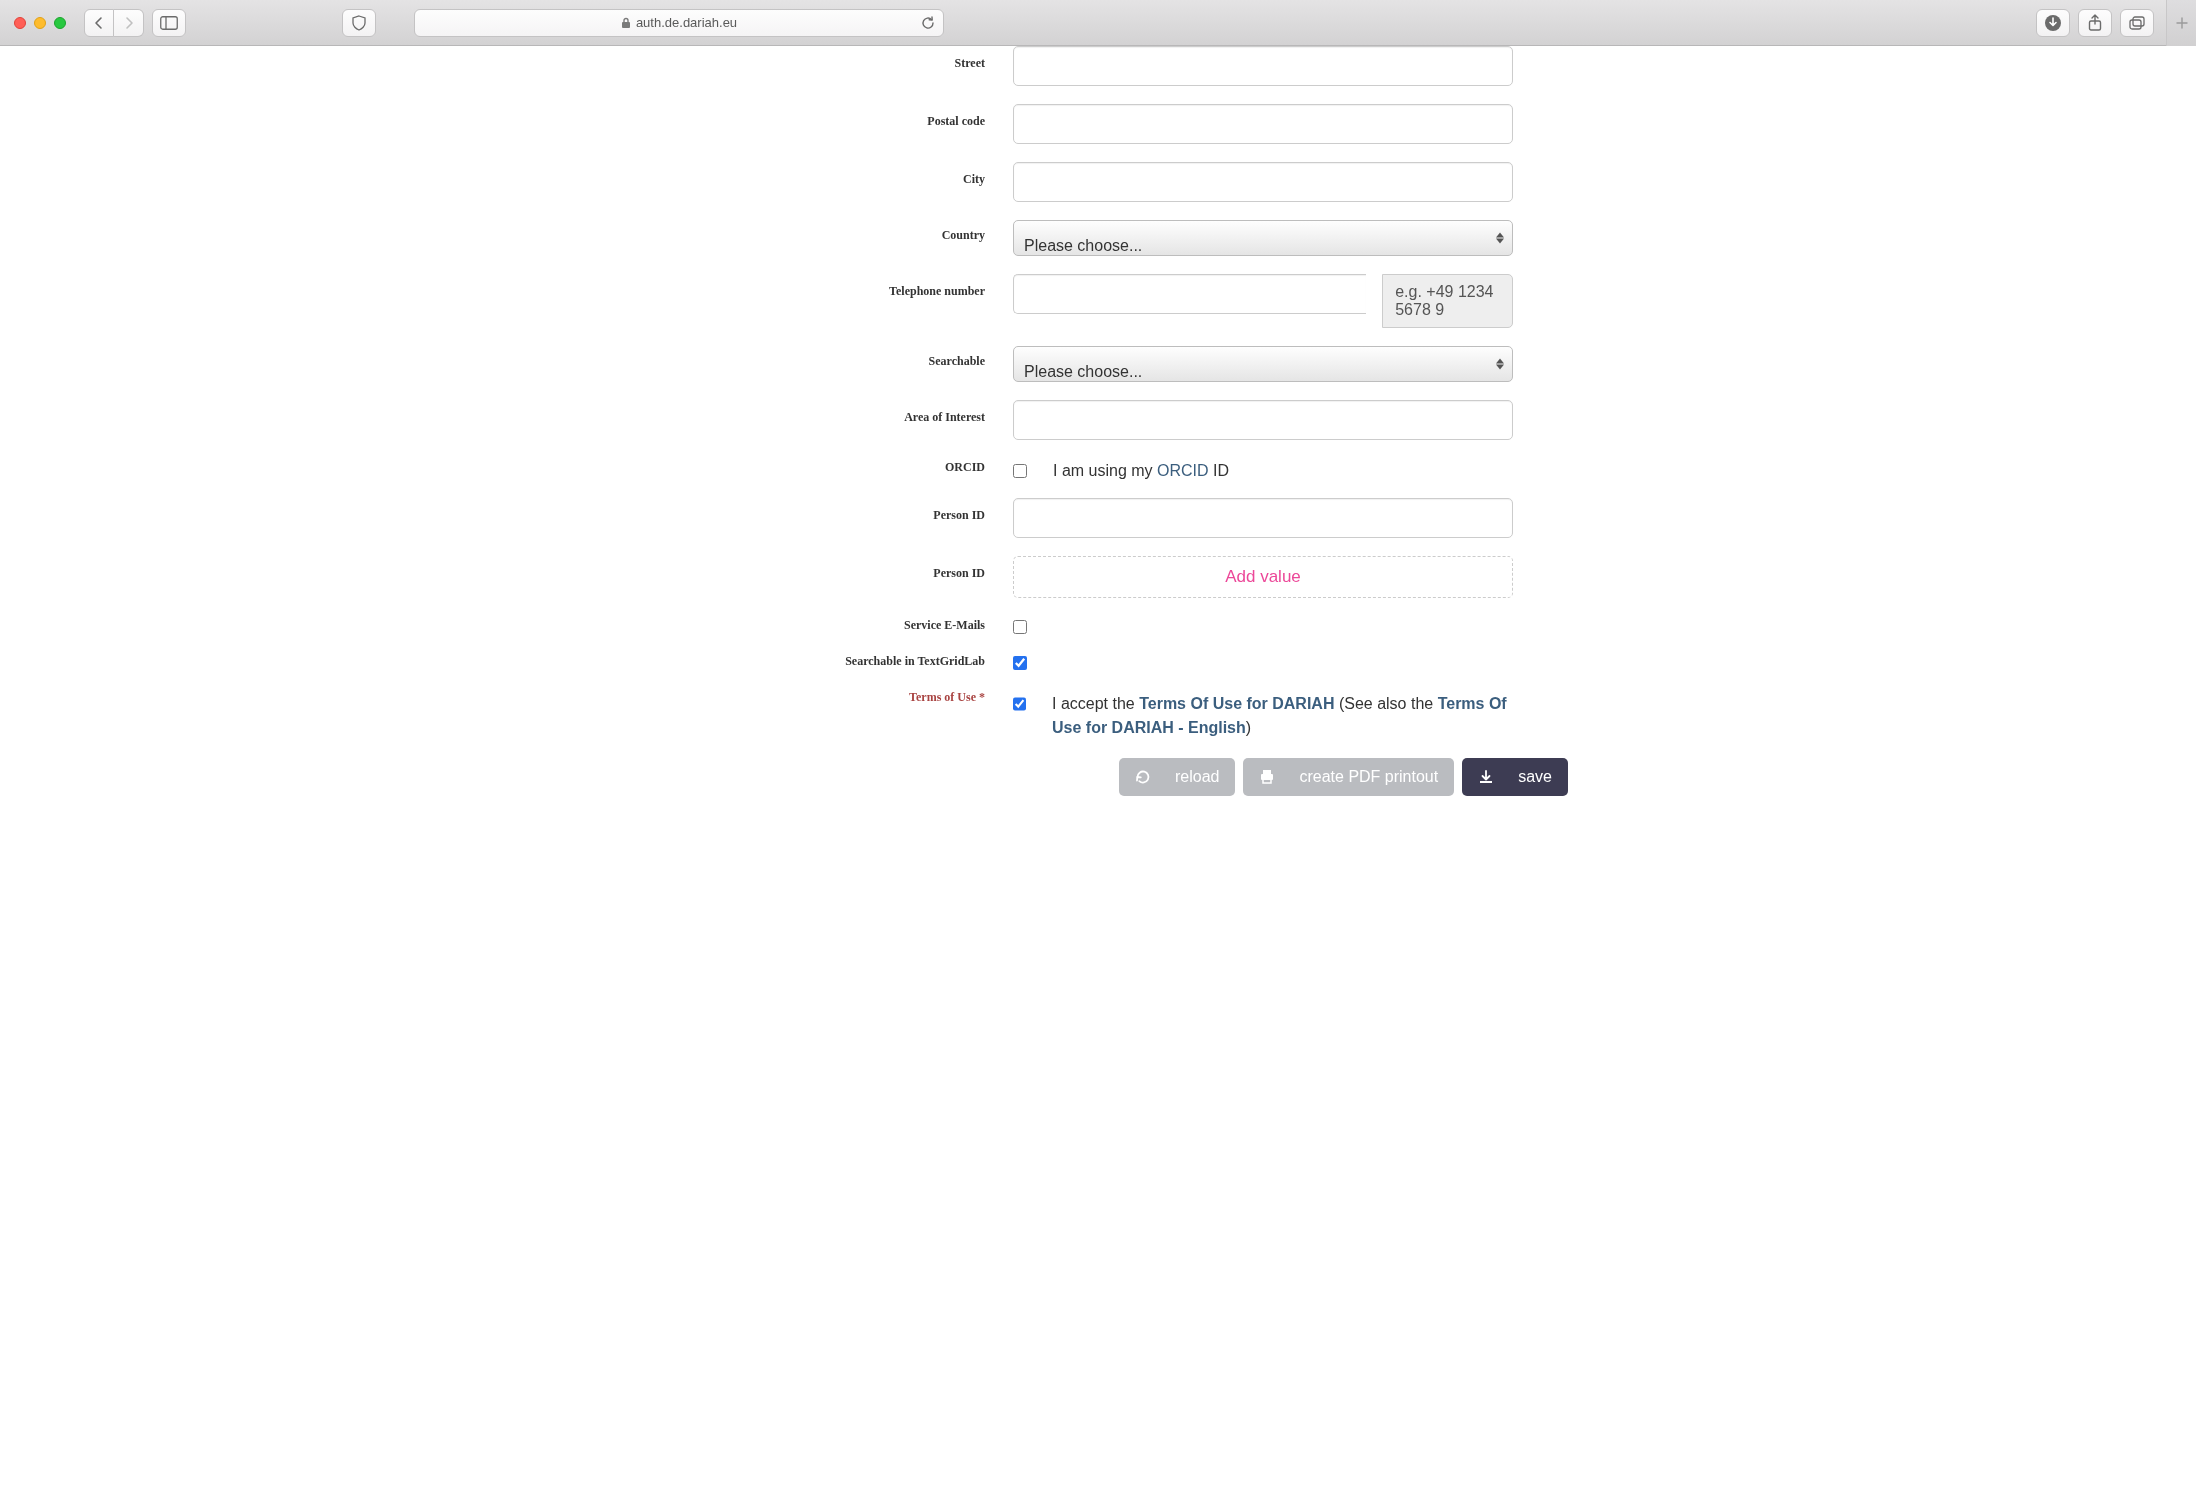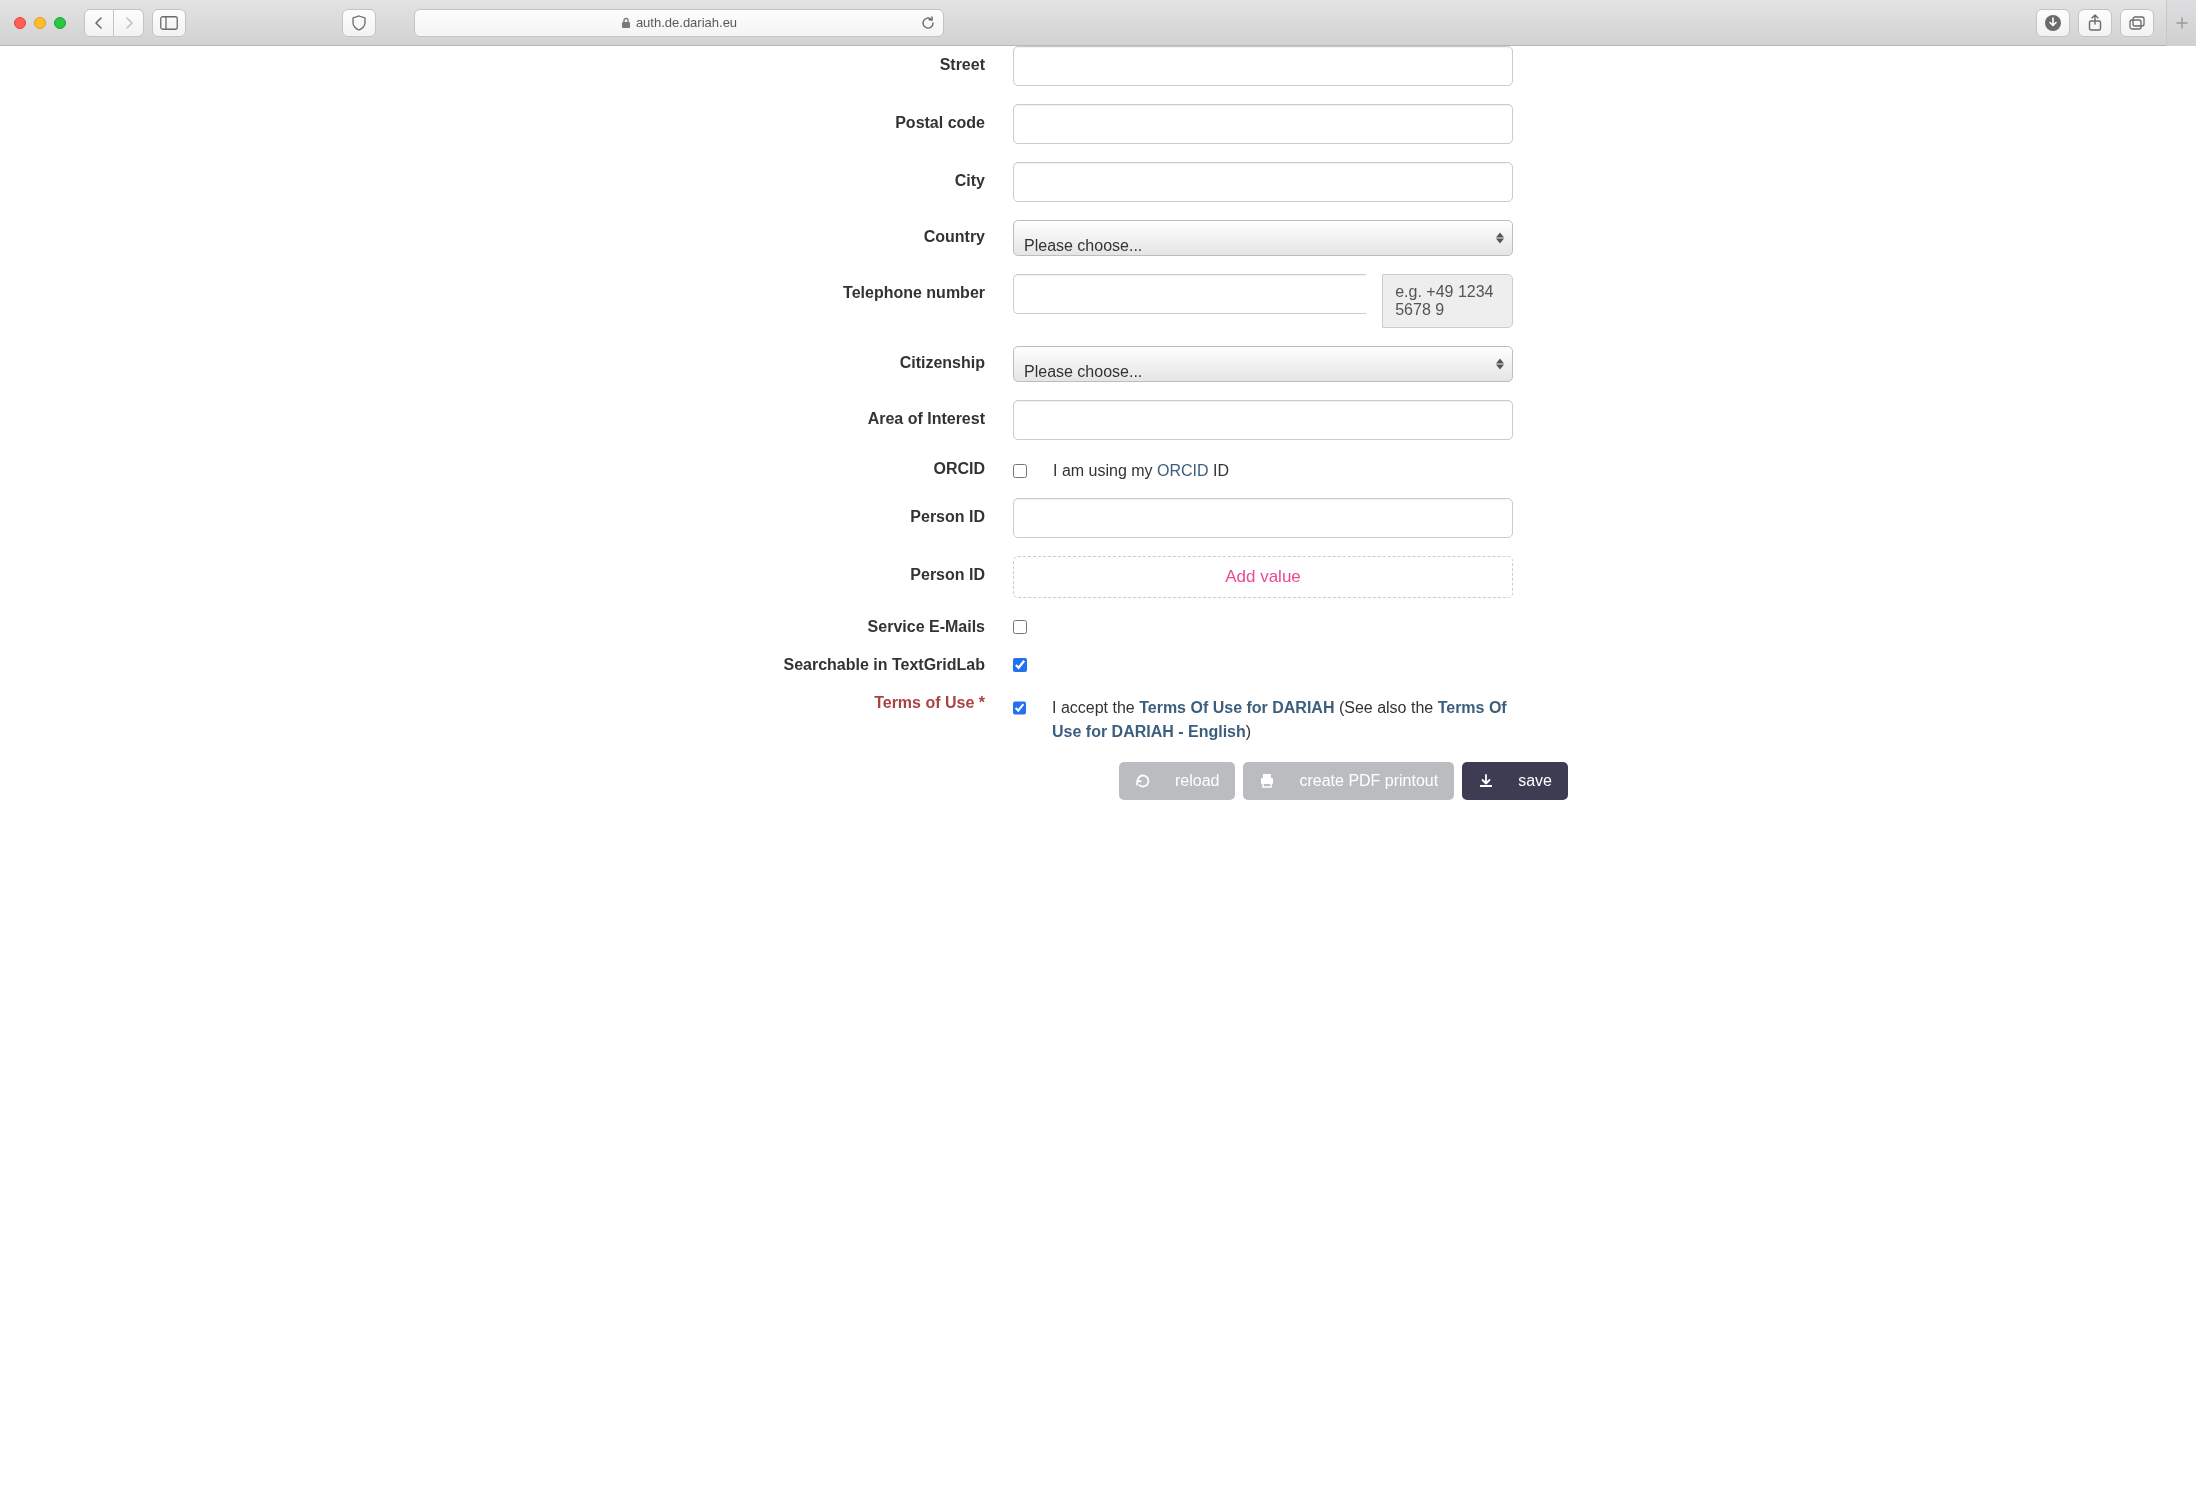--- a/index.html
+++ b/index.html
@@ -81,22 +81,23 @@
     margin-bottom: 18px;
   }
   .form-label {
     width: 50%;
     max-width: 470px;
     flex-shrink: 0;
     text-align: right;
     padding-right: 28px;
     padding-top: 10px;
     font-weight: 700;
-    font-size: 16px;
+    font-size: 12px;
     color: #333;
+    font-family: Liberation Serif, serif;
   }
   .form-label.req { color: #a94442; }
   .form-control-wrap {
     flex: 1;
     max-width: 500px;
   }
   .form-input {
     width: 100%;
     height: 40px;
     border: 1px solid #ccc;
@@ -287,21 +288,21 @@
       <div class="form-label">Telephone number</div>
       <div class="form-control-wrap">
         <div class="input-group">
           <input class="form-input" value="" style="">
           <div class="input-addon">e.g. +49 1234 5678 9</div>
         </div>
       </div>
     </div>
 
     <div class="form-row">
-      <div class="form-label" style="padding-top:8px;">Citizenship</div>
+      <div class="form-label" style="padding-top:8px;">Searchable</div>
       <div class="form-control-wrap">
         <div class="form-select">
           <span>Please choose...</span>
           <span class="caret"></span>
         </div>
       </div>
     </div>
 
     <div class="form-row">
       <div class="form-label">Area of Interest</div>

